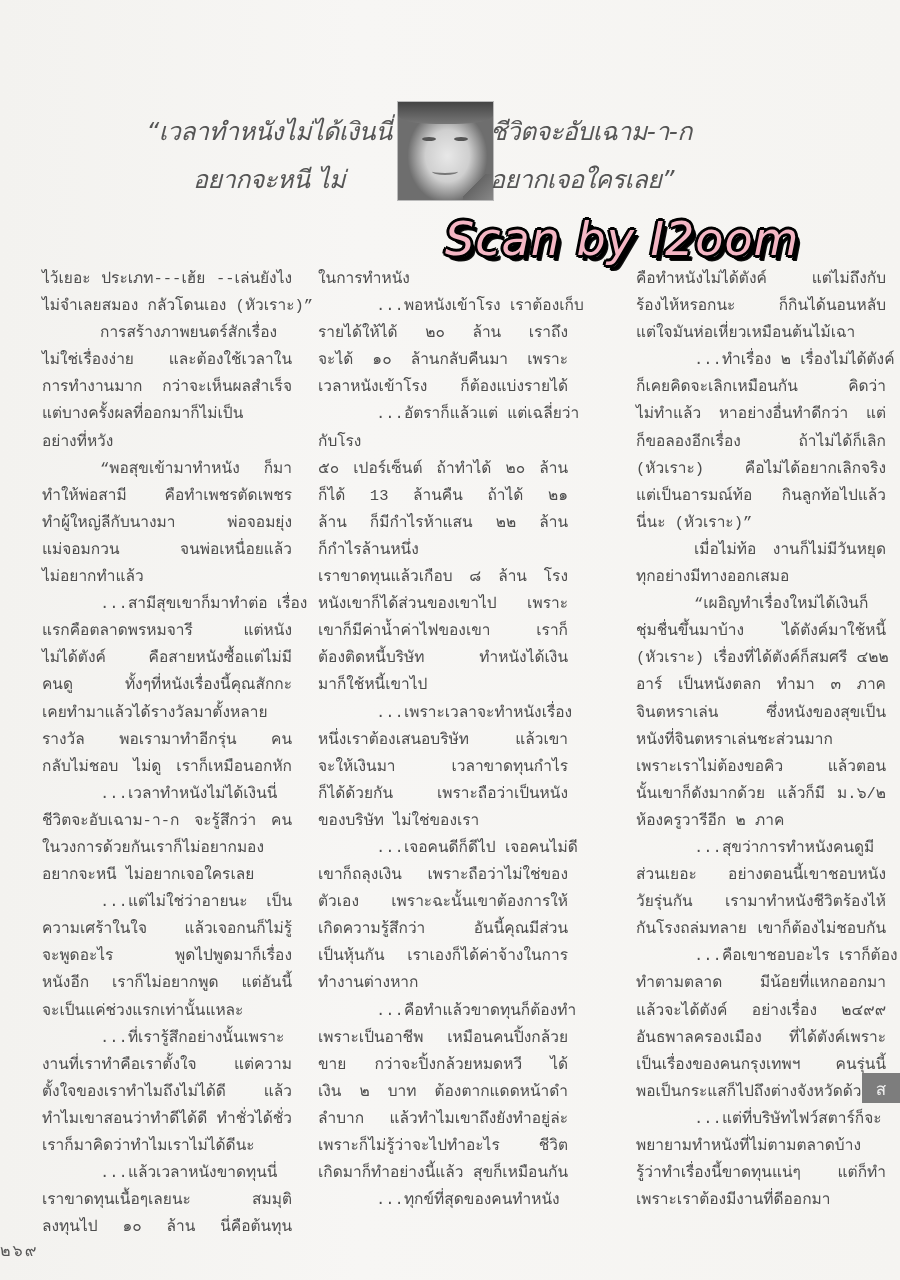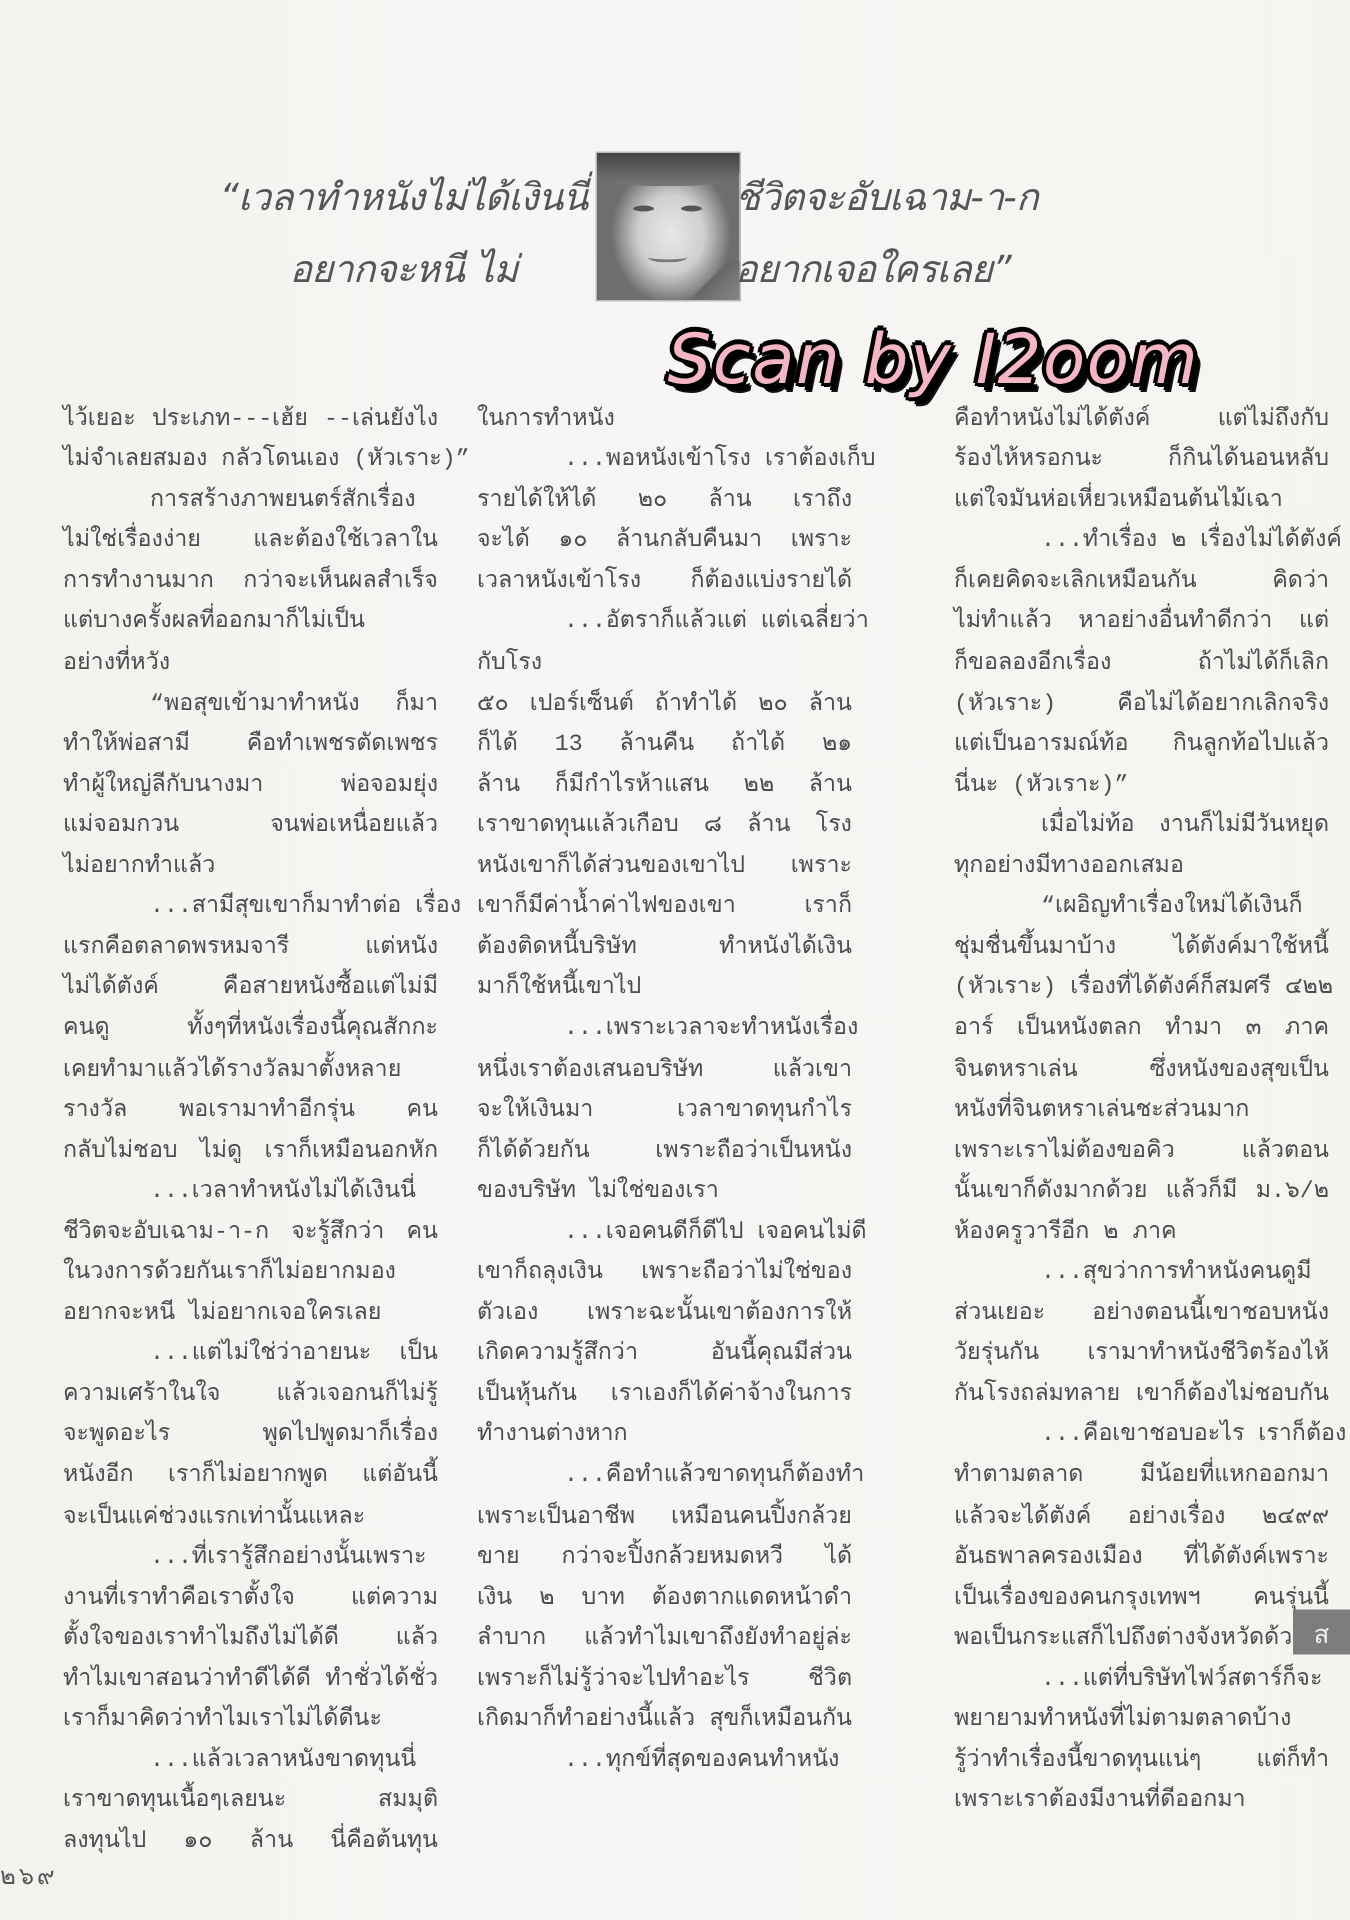--- a/index.html
+++ b/index.html
@@ -134,20 +134,21 @@
       <span class="ln last">ในการทำหนัง</span>
       <span class="ln ind">...พอหนังเข้าโรง  เราต้องเก็บ</span>
       <span class="ln">รายได้ให้ได้  ๒๐  ล้าน  เราถึง</span>
       <span class="ln">จะได้  ๑๐  ล้านกลับคืนมา  เพราะ</span>
       <span class="ln">เวลาหนังเข้าโรง  ก็ต้องแบ่งรายได้</span>
       <span class="ln ind">...อัตราก็แล้วแต่  แต่เฉลี่ยว่า</span>
       <span class="ln last">กับโรง</span>
       <span class="ln">๕๐  เปอร์เซ็นต์  ถ้าทำได้  ๒๐  ล้าน</span>
       <span class="ln">ก็ได้  13  ล้านคืน  ถ้าได้  ๒๑</span>
       <span class="ln">ล้าน  ก็มีกำไรห้าแสน  ๒๒  ล้าน</span>
+      <span class="ln last">ก็กำไรล้านหนึ่ง</span>
       <span class="ln">เราขาดทุนแล้วเกือบ  ๘  ล้าน  โรง</span>
       <span class="ln">หนังเขาก็ได้ส่วนของเขาไป  เพราะ</span>
       <span class="ln">เขาก็มีค่าน้ำค่าไฟของเขา  เราก็</span>
       <span class="ln">ต้องติดหนี้บริษัท  ทำหนังได้เงิน</span>
       <span class="ln last">มาก็ใช้หนี้เขาไป</span>
       <span class="ln ind">...เพราะเวลาจะทำหนังเรื่อง</span>
       <span class="ln">หนึ่งเราต้องเสนอบริษัท  แล้วเขา</span>
       <span class="ln">จะให้เงินมา  เวลาขาดทุนกำไร</span>
       <span class="ln">ก็ได้ด้วยกัน  เพราะถือว่าเป็นหนัง</span>
       <span class="ln last">ของบริษัท  ไม่ใช่ของเรา</span>

